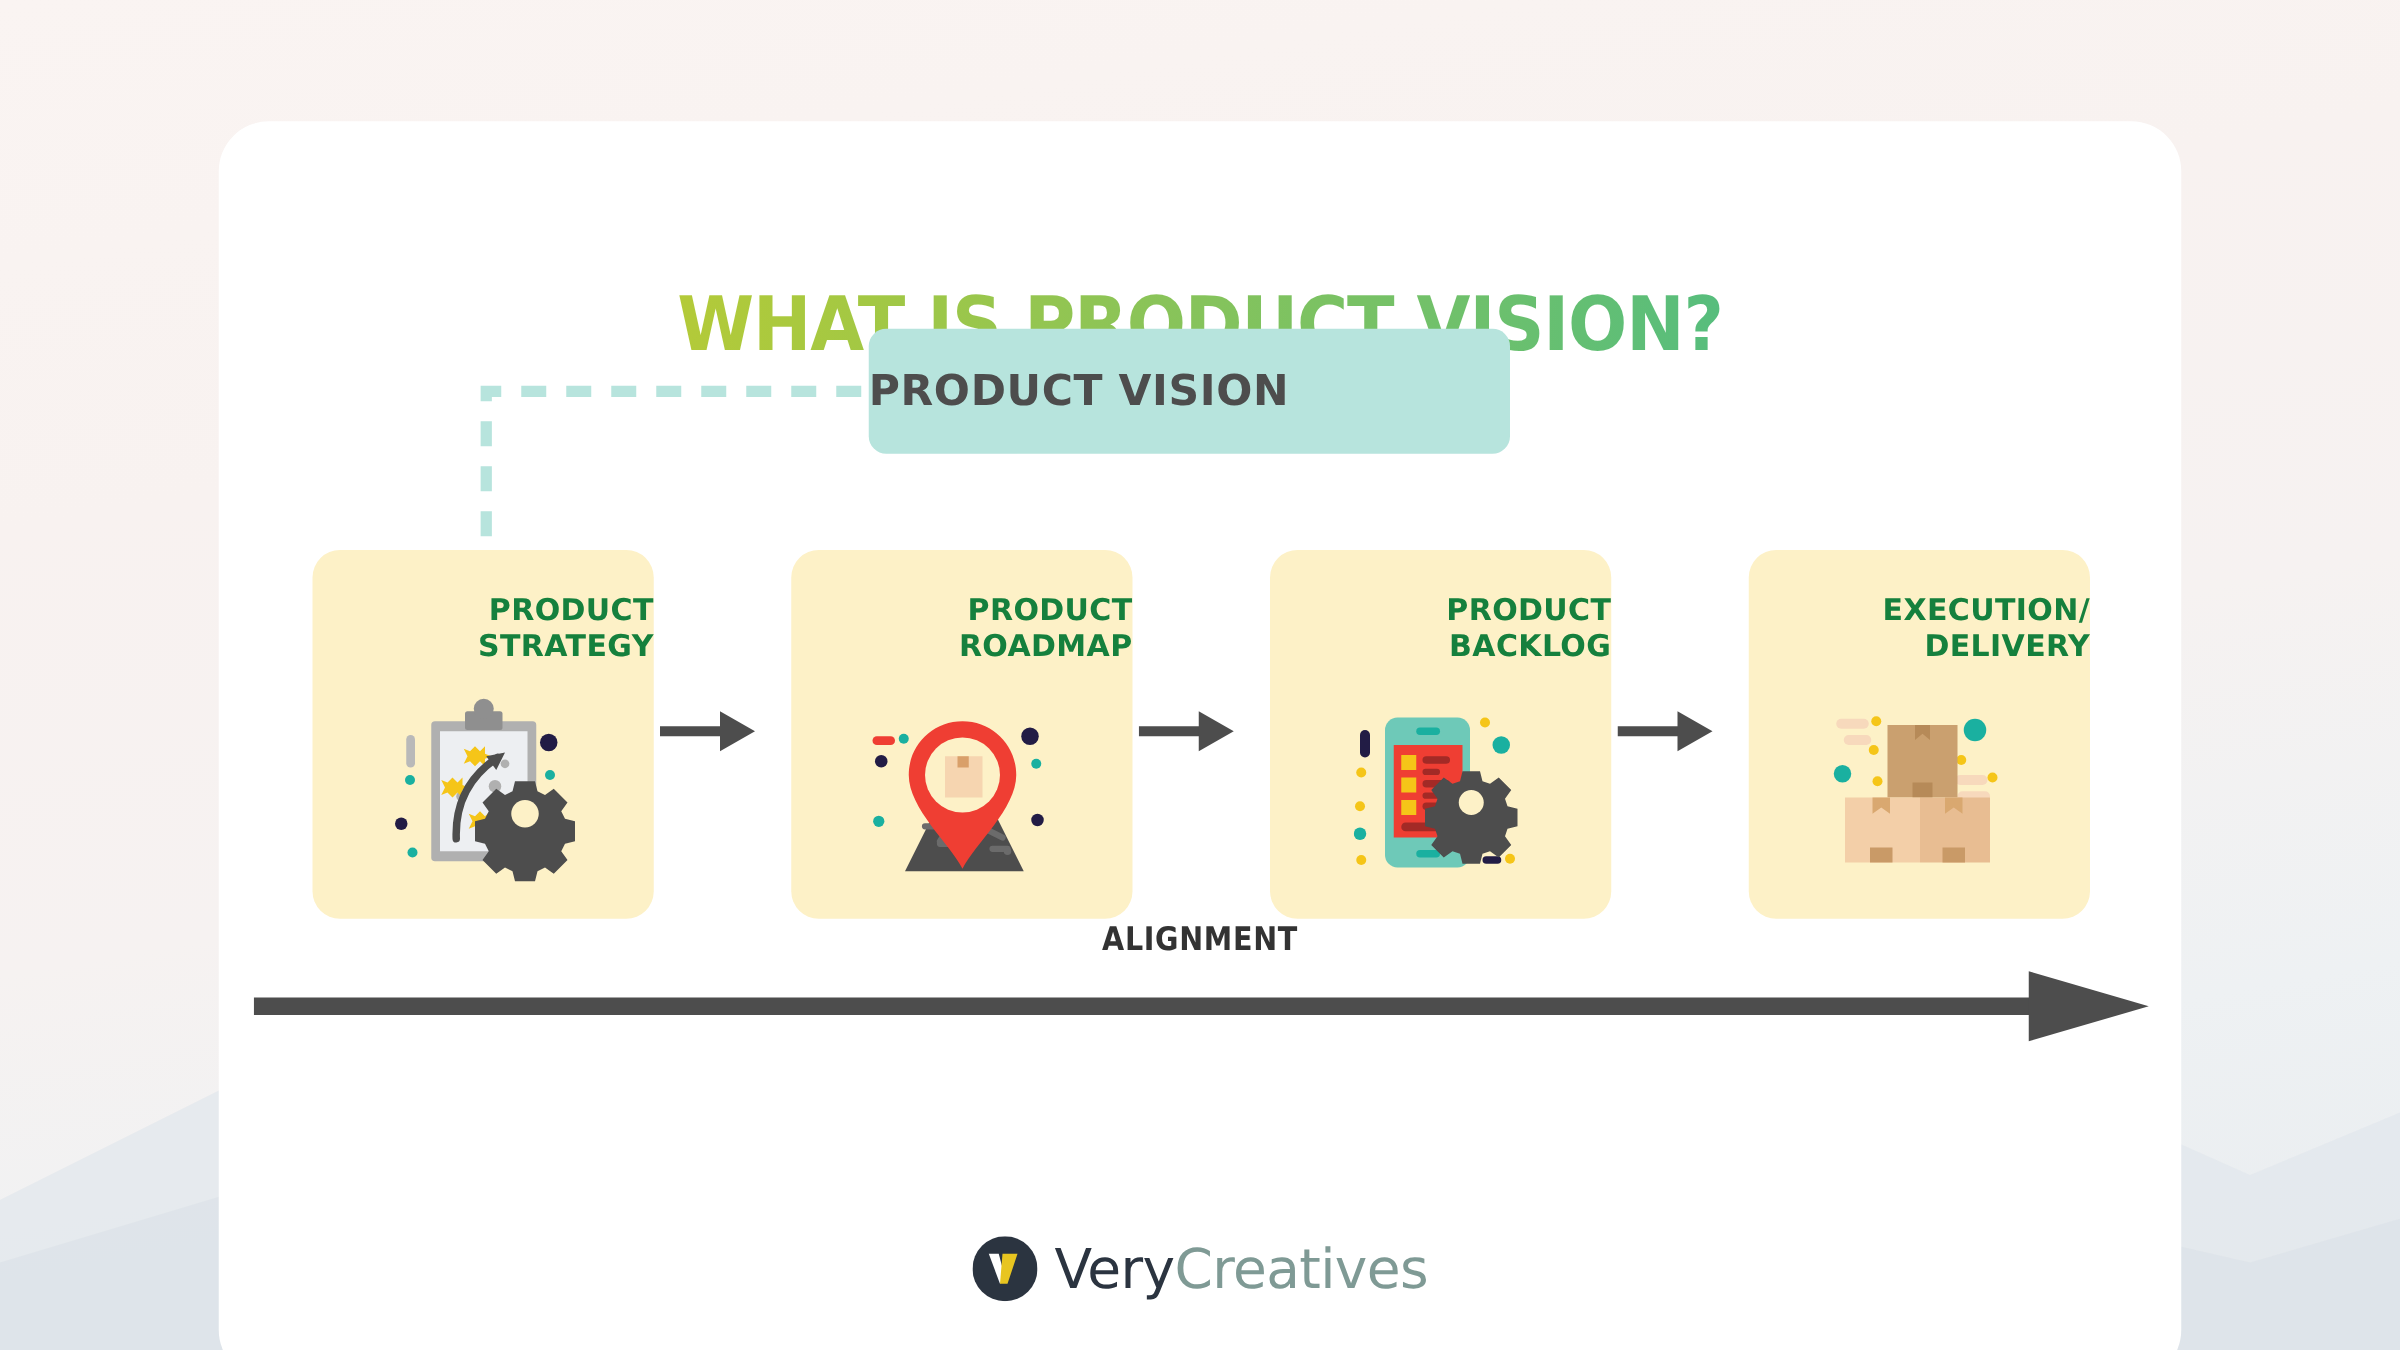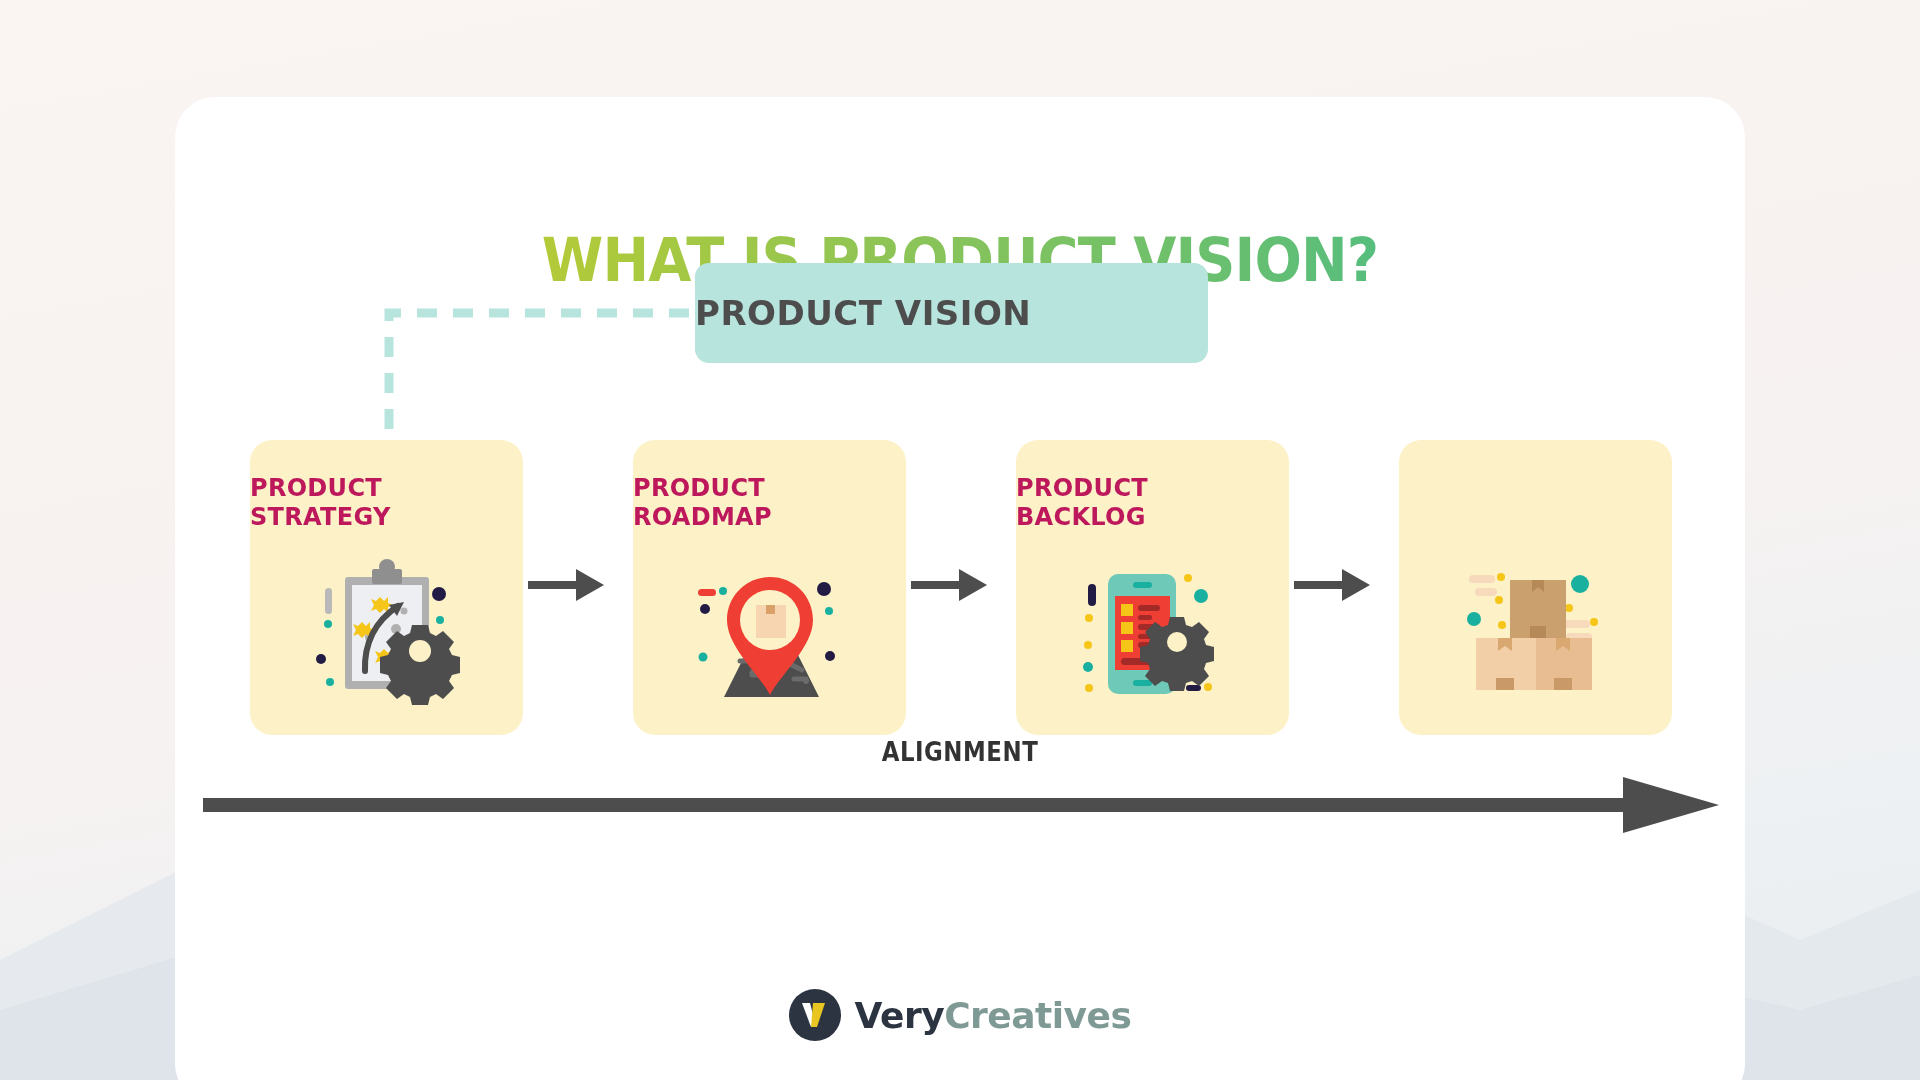--- a/index.html
+++ b/index.html
@@ -45,22 +45,22 @@
   
   .stage {
     position:absolute; top:343px; width:273px; height:295px;
     background:#fdf1c7; border-radius:22px;
   }
   .stage.s1 { left:75px; }
   .stage.s2 { left:458px; }
   .stage.s3 { left:841px; }
   .stage.s4 { left:1224px; }
   .stage-label {
-    position:absolute; top:34px; left:0; width:100%; text-align:left;
-    font-size:24px; font-weight:bold; color:#be185d; line-height:1.22;
+    position:absolute; top:34px; left:0; width:100%; text-align:right;
+    font-size:24px; font-weight:bold; color:#15803d; line-height:1.22;
     letter-spacing:0.3px; font-family:"DejaVu Sans","Liberation Sans",sans-serif;
     white-space:pre-line;
   }
   .stage-art { position:absolute; top:106px; left:0; width:100%; height:176px;
                display:flex; align-items:center; justify-content:center; }
 
   
   .connector { position:absolute; top:468px; width:80px; height:40px; }
   .connector.c1 { left:353px; }
   .connector.c2 { left:736px; }
@@ -72,21 +72,21 @@
     font-size:26px; font-weight:bold; color:#333333; letter-spacing:0.6px;
     font-family:"DejaVu Sans","Liberation Sans",sans-serif;
     transform:scaleX(0.88); transform-origin:center;
   }
   .align-arrow { position:absolute; left:28px; top:678px; width:1520px; height:60px; }
 
   
   .footer { position:absolute; left:0; top:970px; width:1920px; height:90px;
             display:flex; align-items:center; justify-content:center; gap:14px; z-index:3; }
   .logo-mark { width:52px; height:52px; }
-  .logo-text { font-size:36px; font-weight:700; letter-spacing:-0.5px;
+  .logo-text { font-size:44px; font-weight:400; letter-spacing:-0.5px;
                font-family:"DejaVu Sans","Liberation Sans",sans-serif; }
   .logo-very { color:#2b3440; }
   .logo-creatives { color:#7f9a95; }
 </style>
 </head>
 <body>
 
 <svg class="mountains" viewBox="0 0 1920 420" preserveAspectRatio="none">
   <path d="M0 300 L180 210 L330 285 L520 180 L700 300 L880 225 L1060 300 L1260 170 L1450 260 L1620 200 L1800 280 L1920 230 L1920 420 L0 420 Z" fill="#e2e7ec" opacity="0.75"></path>
   <path d="M0 350 L200 290 L420 345 L640 280 L860 350 L1100 300 L1340 355 L1560 295 L1800 350 L1920 315 L1920 420 L0 420 Z" fill="#dde3e9" opacity="0.85"></path>
@@ -206,20 +206,22 @@
 
         <g transform="translate(94,72)">
           <path d="M-7 -25 h14 l2 8 6 2 7 -5 10 10 -5 7 2 6 8 2 v14 l-8 2 -2 6 5 7 -10 10 -7 -5 -6 2 -2 8 h-14 l-2 -8 -6 -2 -7 5 -10 -10 5 -7 -2 -6 -8 -2 v-14 l8 -2 2 -6 -5 -7 10 -10 7 5 6 -2z" fill="#4d4d4d"></path>
           <circle cx="0" cy="0" r="10" fill="#fdf1c7"></circle>
         </g>
       </svg>
     </div>
   </div>
 
   <div class="stage s4">
+    <div class="stage-label">EXECUTION/
+DELIVERY</div>
     <div class="stage-art">
       <svg width="140" height="128" viewBox="0 0 140 128">
 
         <rect x="3" y="5" width="26" height="8" rx="4" fill="#f7d9bc"></rect>
         <rect x="9" y="18" width="22" height="8" rx="4" fill="#f7d9bc"></rect>
         <circle cx="35" cy="7" r="4" fill="#f5c518"></circle>
         <circle cx="33" cy="30" r="4" fill="#f5c518"></circle>
         <circle cx="8" cy="49" r="7" fill="#1ab0a0"></circle>
         <circle cx="36" cy="55" r="4" fill="#f5c518"></circle>
         <circle cx="114" cy="14" r="9" fill="#1ab0a0"></circle>

